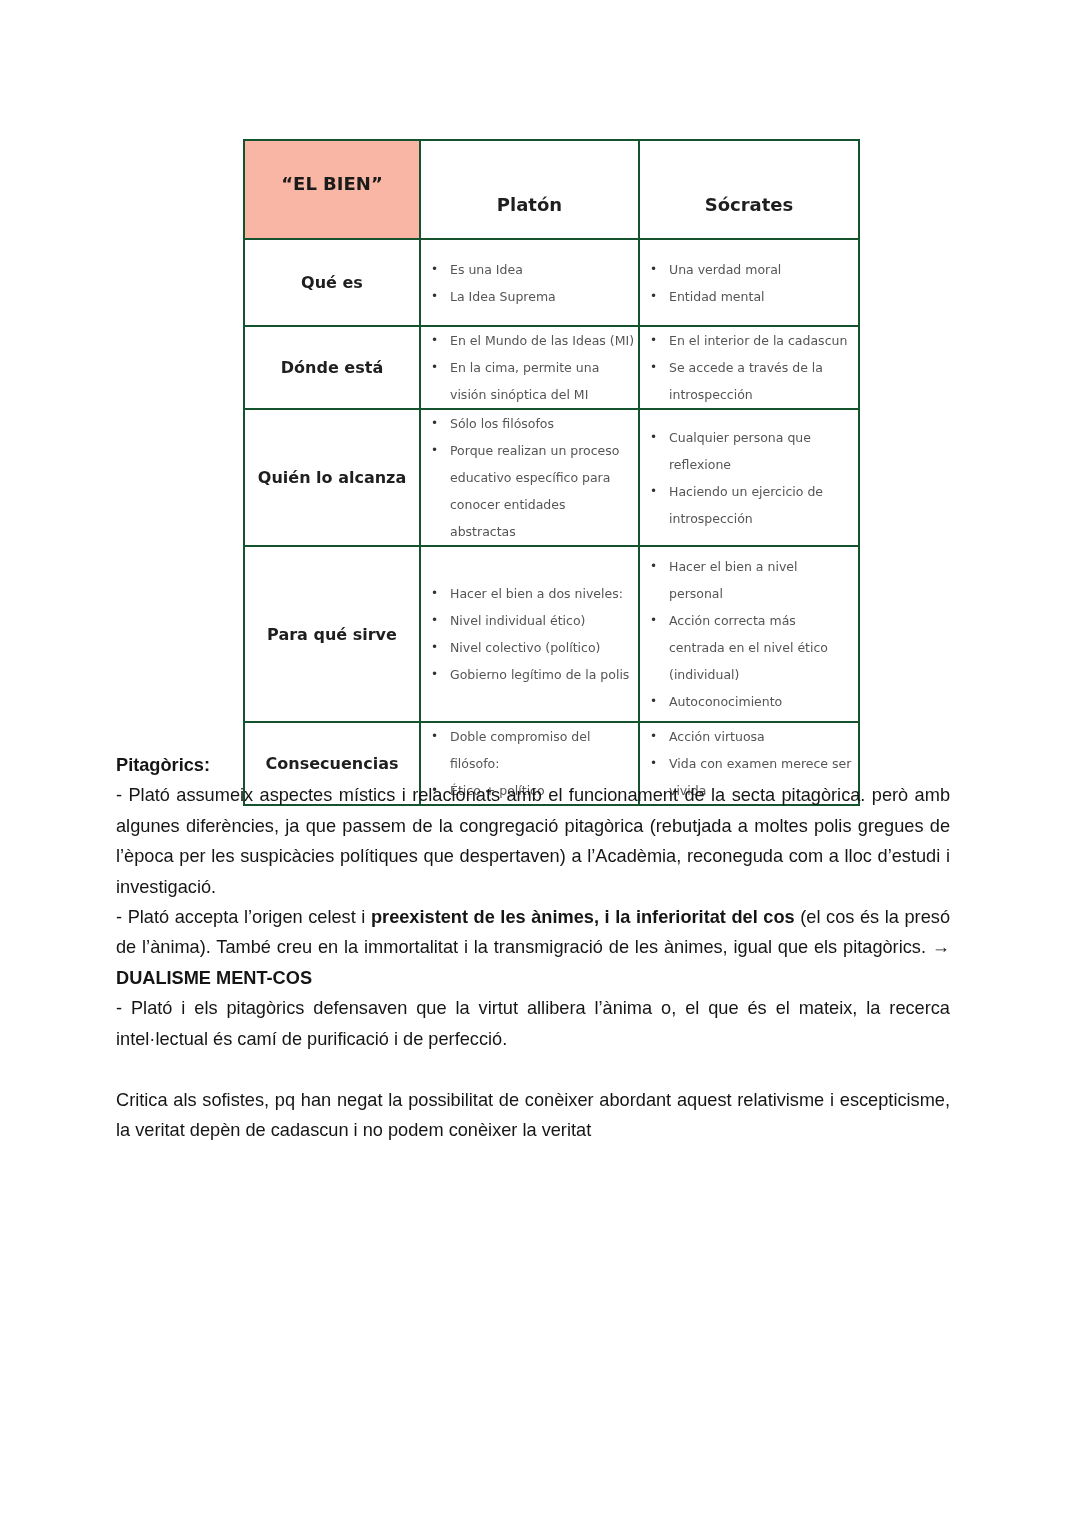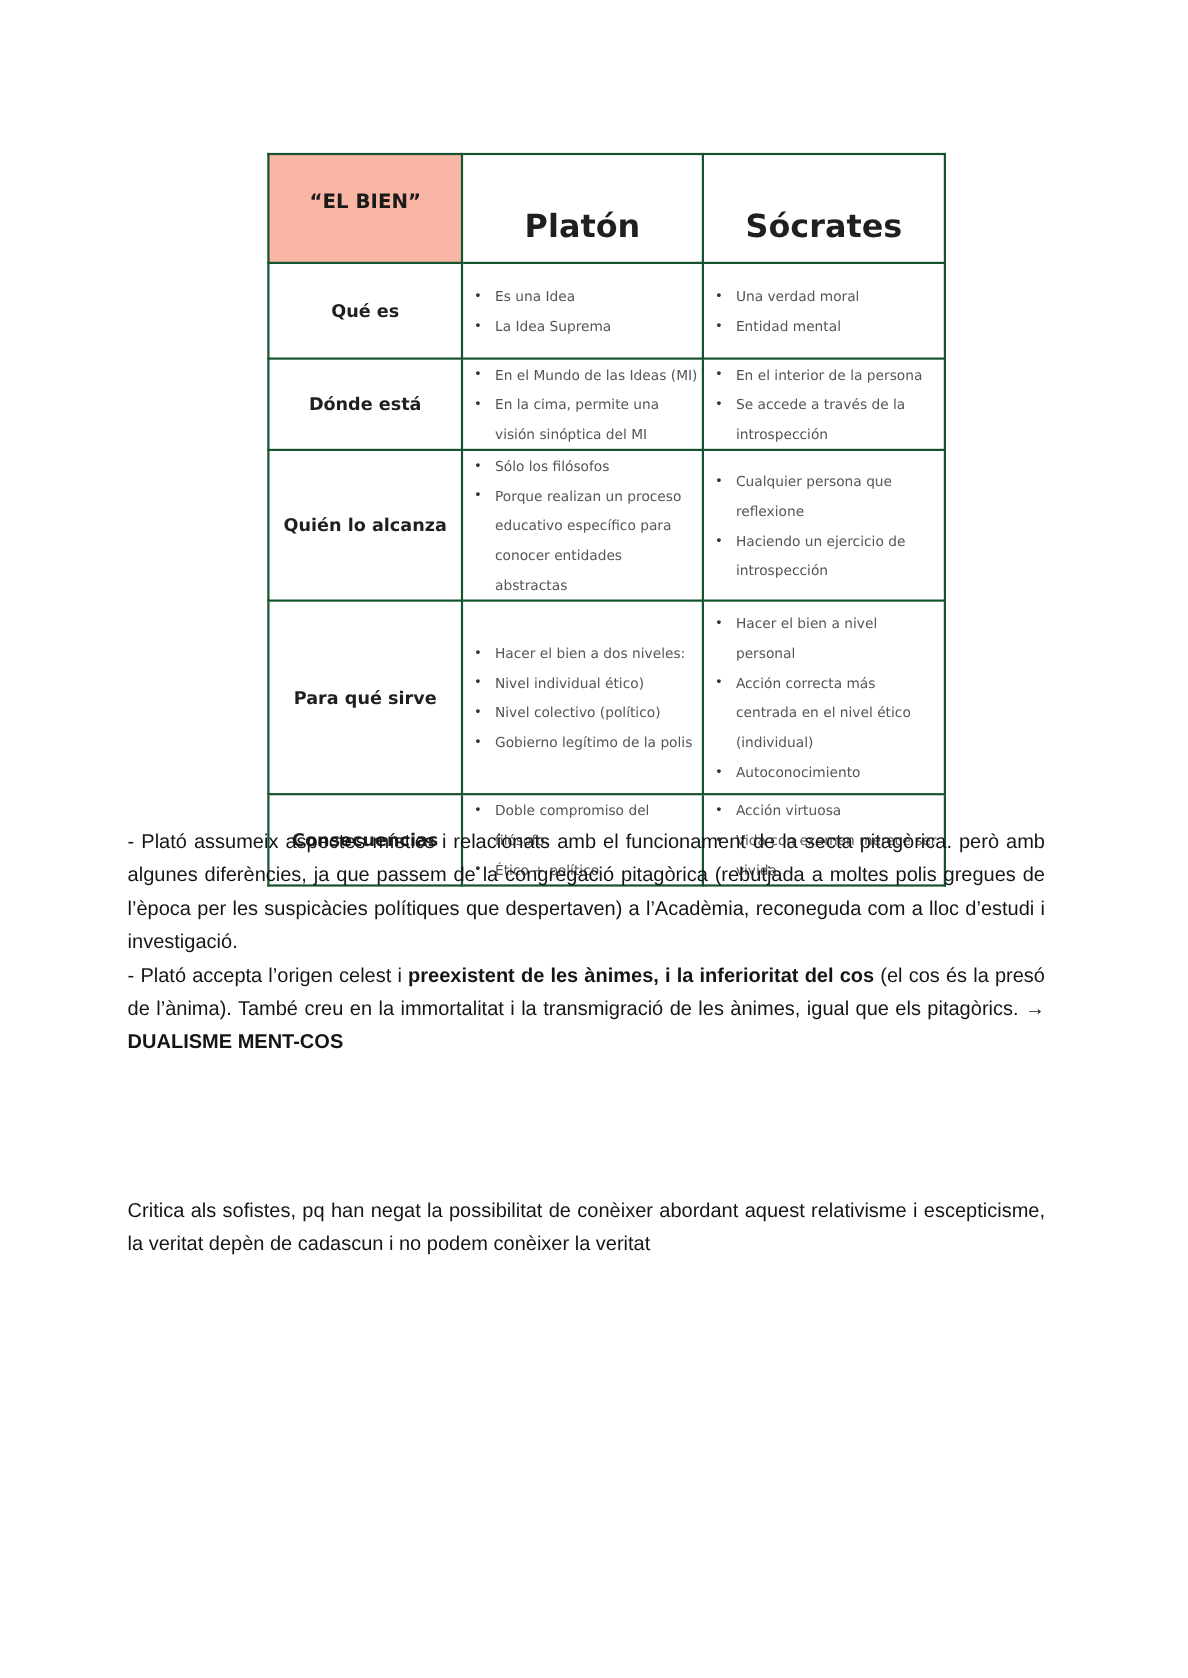--- a/index.html
+++ b/index.html
@@ -38,21 +38,21 @@
       background: #f9b6a4;
       text-align: center;
       vertical-align: top !important;
       font-weight: bold;
       font-size: 18px;
       color: #1a1a1a;
       padding-top: 32px !important;
     }
     .col-head {
       font-weight: bold;
-      font-size: 29px;
+      font-size: 18px;
       color: #1f1f1f;
       padding-top: 30px !important;
     }
     .row-label {
       text-align: center;
       font-weight: bold;
       font-size: 16px;
       color: #1f1f1f;
     }
     .cell-list {
@@ -126,21 +126,21 @@
   <tr style="height:83px">
     <td class="row-label">Dónde está</td>
     <td>
       <ul class="cell-list" style="padding-top:0;padding-bottom:0">
         <li><span class="bullet">•</span><span>En el Mundo de las Ideas (MI)</span></li>
         <li><span class="bullet">•</span><span>En la cima, permite una visión sinóptica del MI</span></li>
       </ul>
     </td>
     <td>
       <ul class="cell-list" style="padding-top:0;padding-bottom:0">
-        <li><span class="bullet">•</span><span>En el interior de la persona</span></li>
+        <li><span class="bullet">•</span><span>En el interior de la cadascun</span></li>
         <li><span class="bullet">•</span><span>Se accede a través de la introspección</span></li>
       </ul>
     </td>
   </tr>
 
   <tr style="height:110px">
     <td class="row-label">Quién lo alcanza</td>
     <td>
       <ul class="cell-list" style="padding-top:0;padding-bottom:0">
         <li><span class="bullet">•</span><span>Sólo los filósofos</span></li>
@@ -186,22 +186,24 @@
       <ul class="cell-list" style="padding-top:0;padding-bottom:0">
         <li><span class="bullet">•</span><span>Acción virtuosa</span></li>
         <li><span class="bullet">•</span><span>Vida con examen merece ser vivida</span></li>
       </ul>
     </td>
   </tr>
 </tbody>
   </table>
 
 <div class="text-block" style="top:750px">
+  <p class="heading">Pitagòrics:</p>
   <p class="last-line">- Plató assumeix aspectes místics i relacionats amb el funcionament de la secta pitagòrica. però amb algunes diferències, ja que passem de la congregació pitagòrica (rebutjada a moltes polis gregues de l’època per les suspicàcies polítiques que despertaven) a l’Acadèmia, reconeguda com a lloc d’estudi i investigació.</p>
   <p class="last-line"><span>- Plató accepta l’origen celest i </span><span class="b">preexistent de les ànimes, i la inferioritat del cos</span><span> (el cos és la presó de l’ànima). També creu en la immortalitat i la transmigració de les ànimes, igual que els pitagòrics. → </span><span class="b">DUALISME MENT-COS</span></p>
+  <p class="last-line">- Plató i els pitagòrics defensaven que la virtut allibera l’ànima o, el que és el mateix, la recerca intel·lectual és camí de purificació i de perfecció.</p>
 </div>
 
 <div class="text-block" style="top:1085px">
   <p class="last-line">Critica als sofistes, pq han negat la possibilitat de conèixer abordant aquest relativisme i escepticisme, la veritat depèn de cadascun i no podem conèixer la veritat</p>
 </div>
 
 <div class="text-block" style="top:1177px">
 </div>
 
 </body></html>

